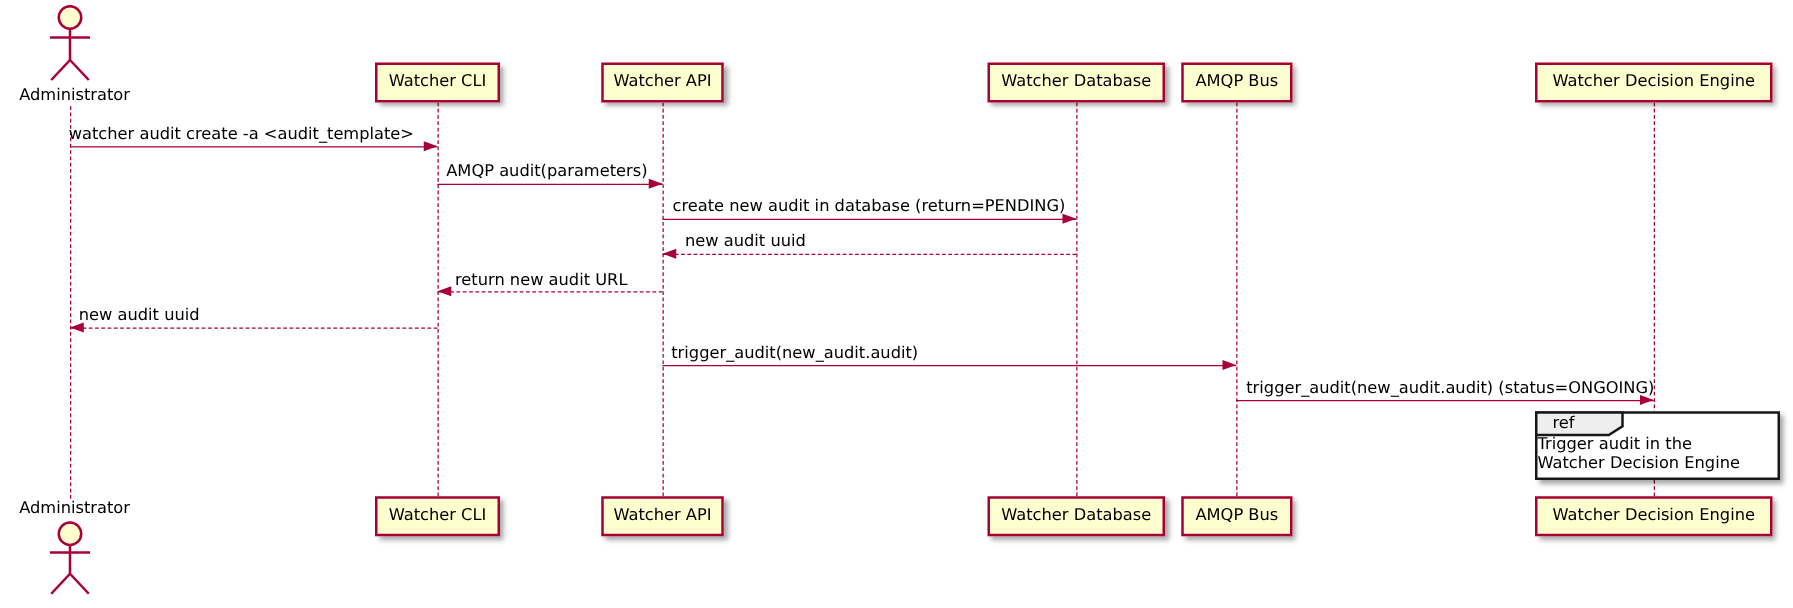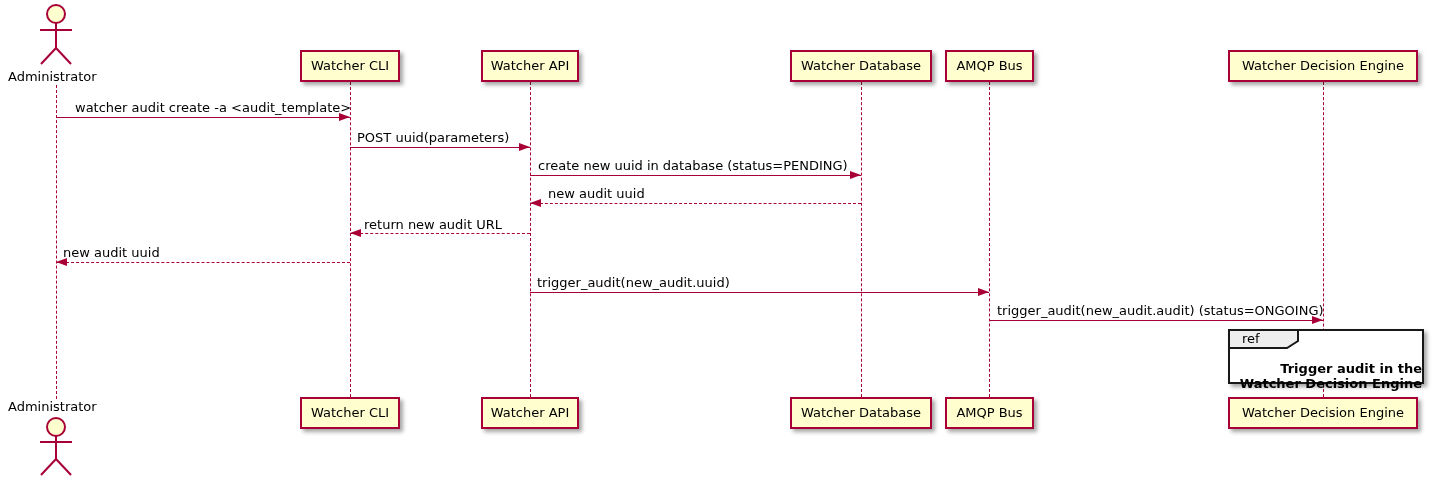--- a/index.html
+++ b/index.html
@@ -17,21 +17,21 @@
     height:32px;
     background:#fefece;
     border:2px solid #a80036;
     box-shadow:3px 3px 4px rgba(0,0,0,0.35);
     text-align:center;
     line-height:28px;
     white-space:nowrap;
   }
   .actor-label{
     position:absolute;
-    text-align:left;
+    text-align:right;
     white-space:nowrap;
   }
   .actor-figure{position:absolute;}
   .lifeline{
     position:absolute;
     width:0;
     border-left:1px dashed #a80036;
   }
   .msg-label{
     position:absolute;
@@ -61,52 +61,51 @@
     background:#ffffff;
     border:2px solid #181818;
     box-shadow:3px 3px 4px rgba(0,0,0,0.35);
   }
   .ref-tab-shape{position:absolute;left:-2px;top:-2px;}
   .ref-keyword{
     position:absolute;left:12px;top:0px;
     font-weight:normal;
   }
   .ref-body{
-    position:absolute;left:0;top:30px;width:100%;
-    text-align:right;
+    position:absolute;left:0;top:17px;width:100%;
+    text-align:left;
     line-height:15px;
-    font-weight:bold;
   }
 </style>
 </head>
 <body>
 
 <div class="diagram">
 
   <div class="lifeline" style="left:56px;top:85px;height:314px"></div>
   <div class="lifeline" style="left:350px;top:82px;height:315px"></div>
   <div class="lifeline" style="left:530px;top:82px;height:315px"></div>
   <div class="lifeline" style="left:861px;top:82px;height:315px"></div>
   <div class="lifeline" style="left:989px;top:82px;height:315px"></div>
   <div class="lifeline" style="left:1323px;top:82px;height:315px"></div>
 
   <div>
-    <div class="msg-label" style="left:75px;top:100px">watcher audit create -a &lt;audit_template&gt;</div>
+    <div class="msg-label" style="left:55px;top:100px">watcher audit create -a &lt;audit_template&gt;</div>
     <div class="msg-line solid" style="left:56px;top:117px;width:294px"></div>
     <div class="ah-r" style="left:339px;top:113px"></div>
   </div>
 
   <div>
-    <div class="msg-label" style="left:357px;top:130px">POST uuid(parameters)</div>
+    <div class="msg-label" style="left:357px;top:130px">AMQP audit(parameters)</div>
     <div class="msg-line solid" style="left:350px;top:147px;width:180px"></div>
     <div class="ah-r" style="left:519px;top:143px"></div>
   </div>
 
   <div>
-    <div class="msg-label" style="left:538px;top:158px">create new uuid in database (status=PENDING)</div>
+    <div class="msg-label" style="left:538px;top:158px">create new audit in database (return=PENDING)</div>
     <div class="msg-line solid" style="left:530px;top:175px;width:331px"></div>
     <div class="ah-r" style="left:850px;top:171px"></div>
   </div>
 
   <div>
     <div class="msg-label" style="left:548px;top:186px">new audit uuid</div>
     <div class="msg-line dashed" style="left:530px;top:203px;width:331px"></div>
     <div class="ah-l" style="left:530px;top:199px"></div>
   </div>
 
@@ -116,21 +115,21 @@
     <div class="ah-l" style="left:350px;top:229px"></div>
   </div>
 
   <div>
     <div class="msg-label" style="left:63px;top:245px">new audit uuid</div>
     <div class="msg-line dashed" style="left:56px;top:262px;width:294px"></div>
     <div class="ah-l" style="left:56px;top:258px"></div>
   </div>
 
   <div>
-    <div class="msg-label" style="left:537px;top:275px">trigger_audit(new_audit.uuid)</div>
+    <div class="msg-label" style="left:537px;top:275px">trigger_audit(new_audit.audit)</div>
     <div class="msg-line solid" style="left:530px;top:292px;width:459px"></div>
     <div class="ah-r" style="left:978px;top:288px"></div>
   </div>
 
   <div>
     <div class="msg-label" style="left:997px;top:303px">trigger_audit(new_audit.audit) (status=ONGOING)</div>
     <div class="msg-line solid" style="left:989px;top:320px;width:334px"></div>
     <div class="ah-r" style="left:1312px;top:316px"></div>
   </div>
 

